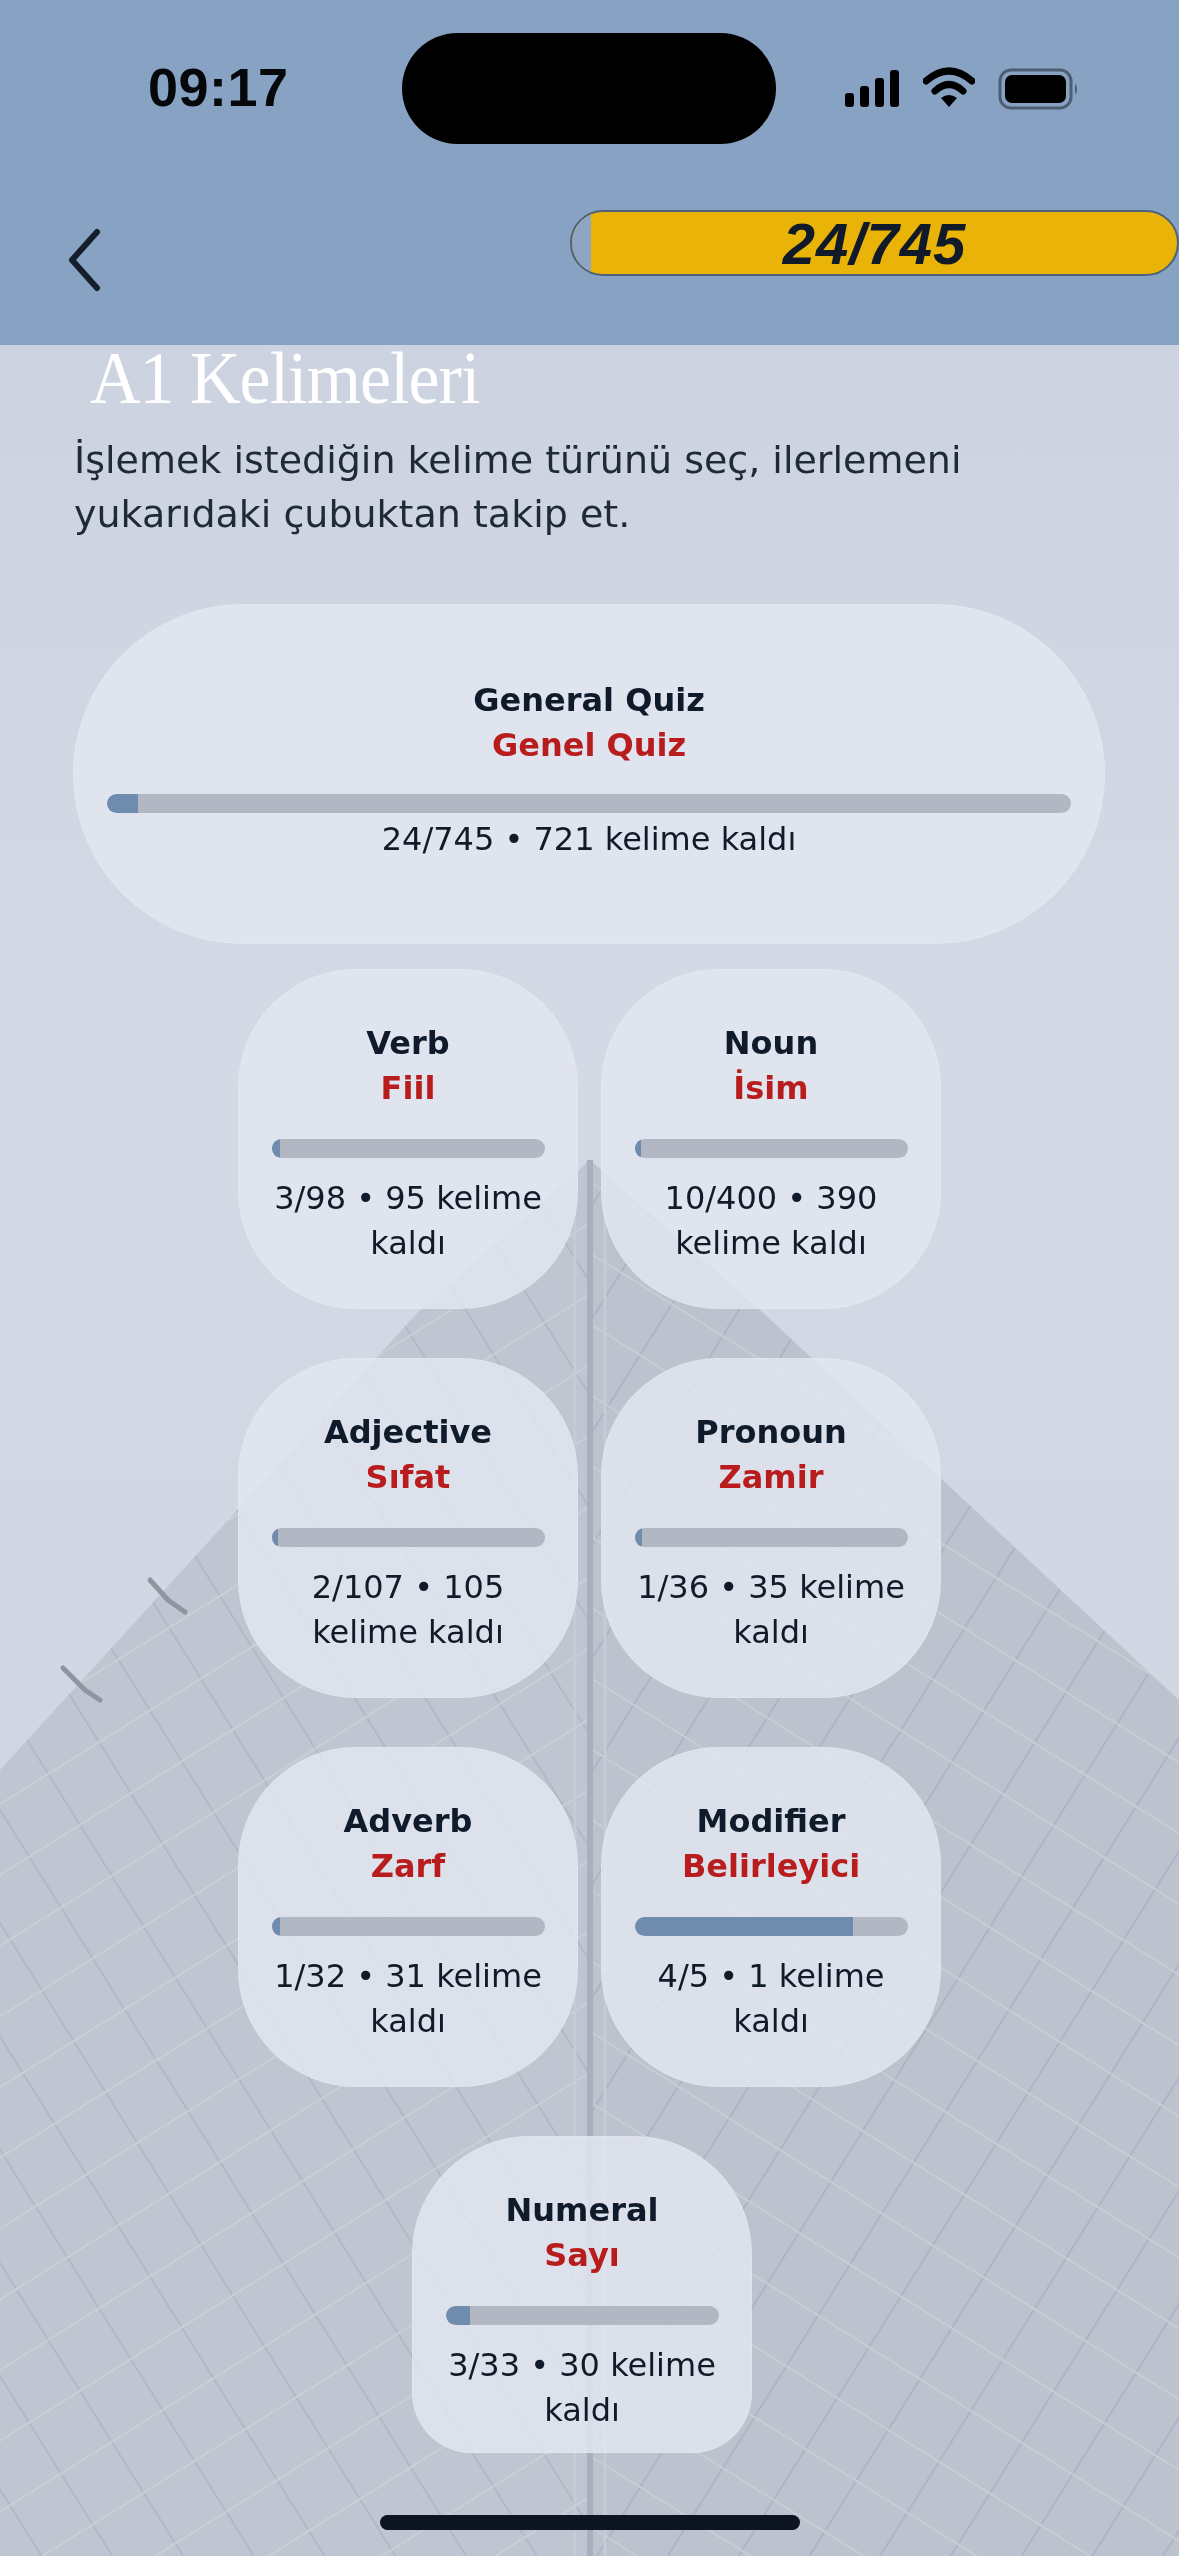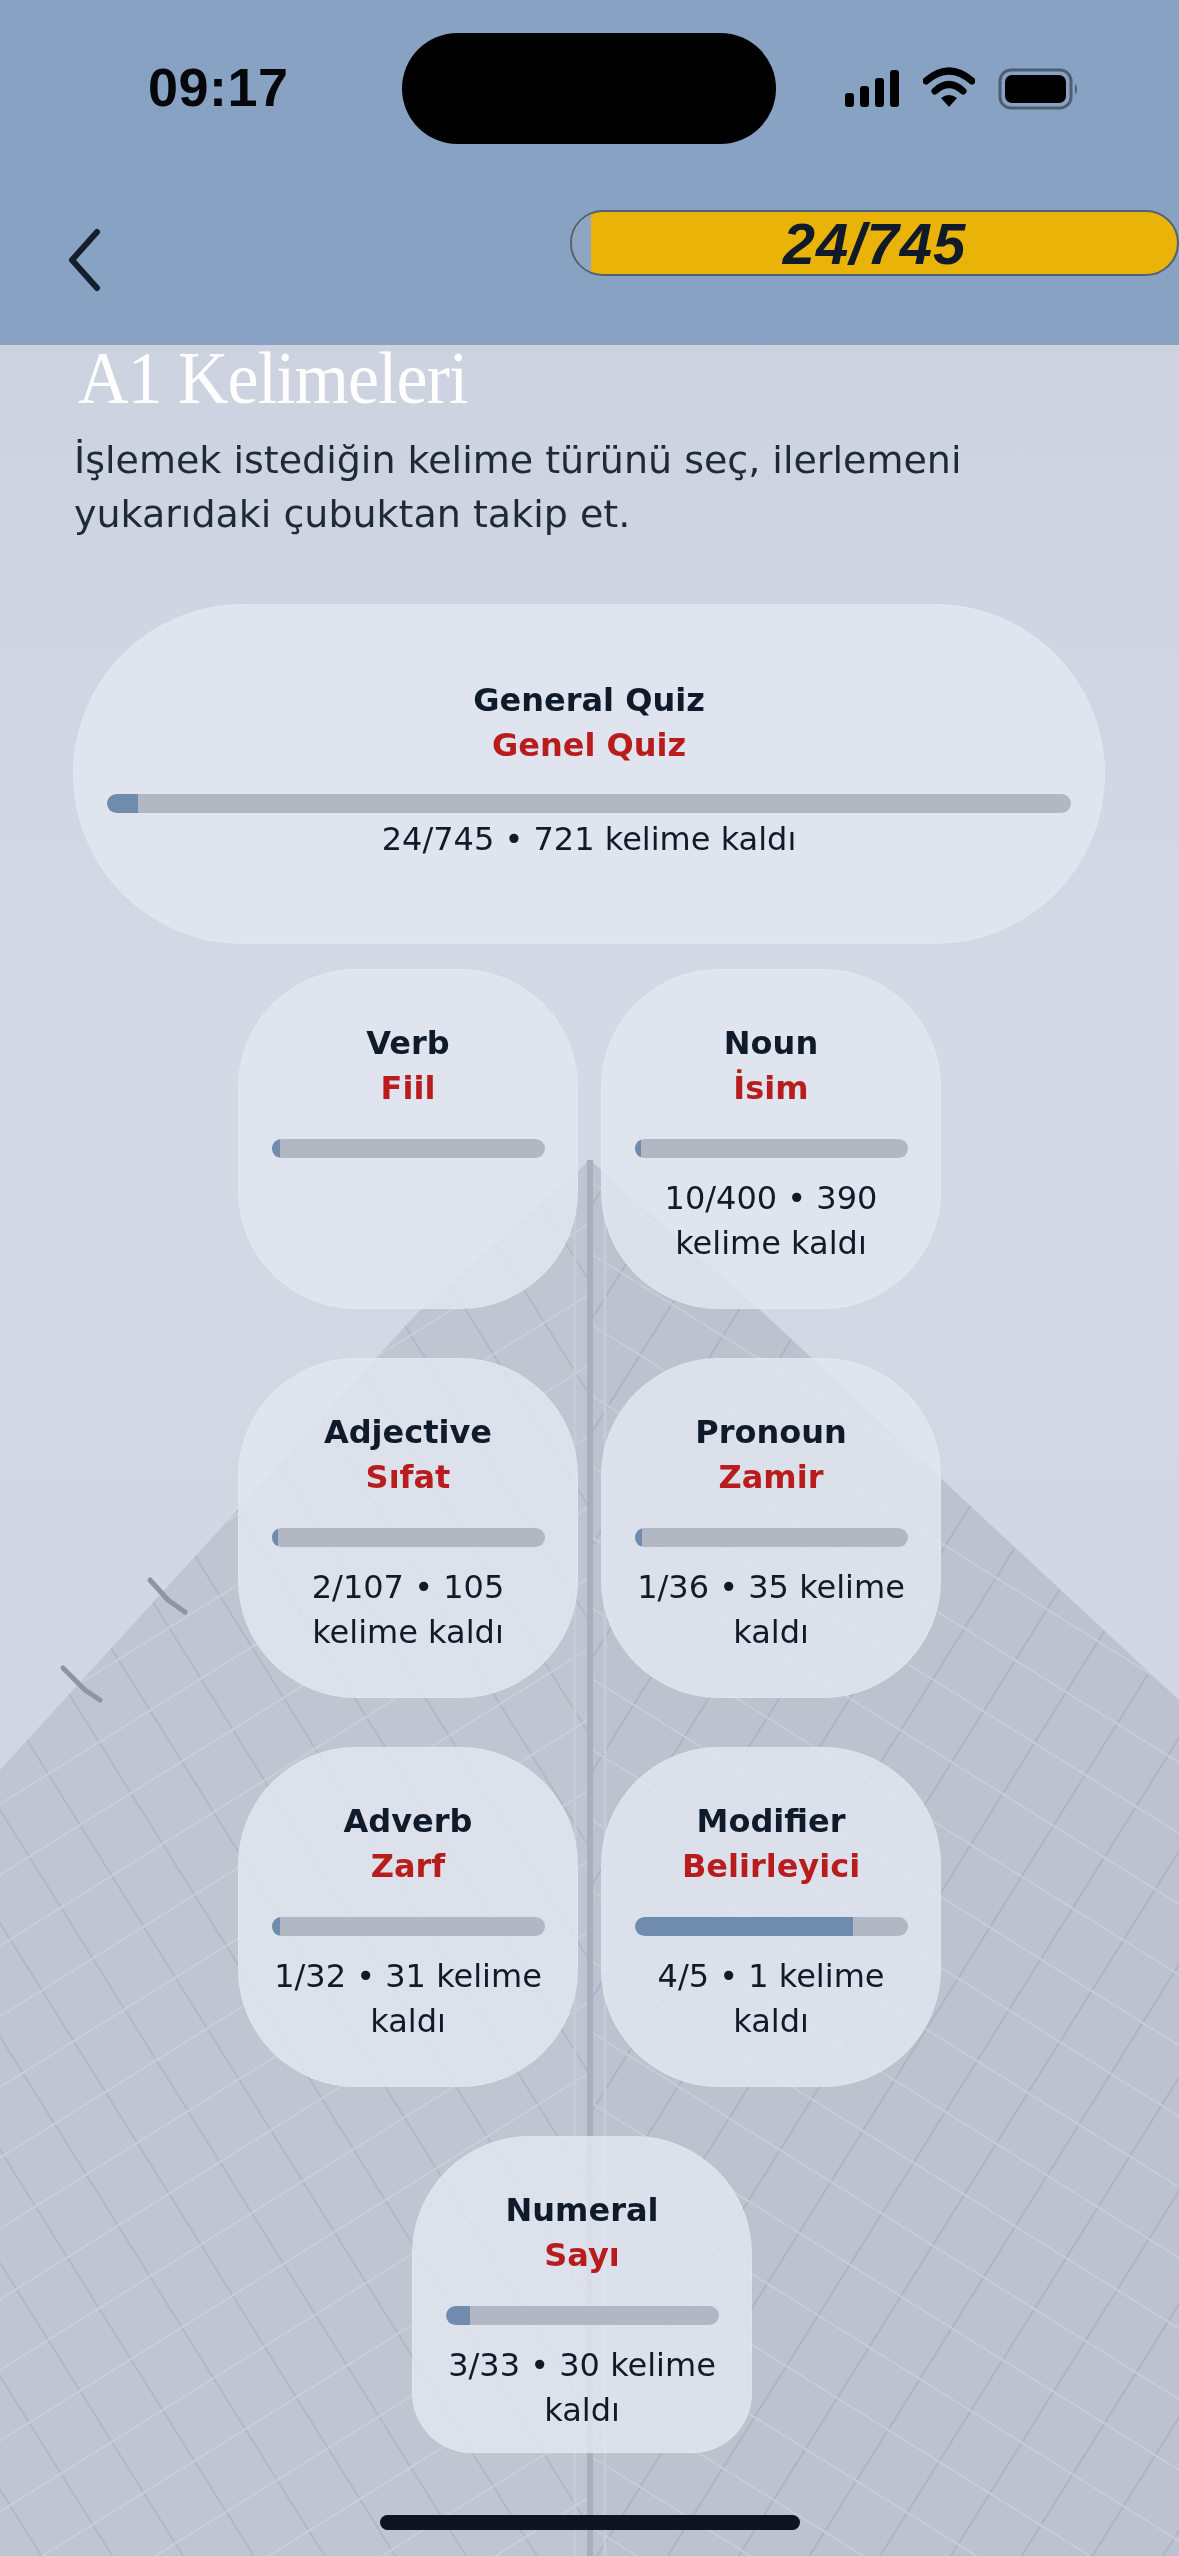--- a/index.html
+++ b/index.html
@@ -59,21 +59,21 @@
     }
 
     
     .content { position: absolute; left: 0; top: 345px; width: 1179px; z-index: 2; }
     .page-title {
       position: absolute; left: 74px; top: 0px;
       font-family: "Liberation Serif", serif;
       font-size: 70px; line-height: 68px; color: #ffffff; letter-spacing: -1px;
       transform: scaleY(1.05);
     }
-    .page-title-clip { position: absolute; left: 4px; top: 0; width: 1154px; height: 68px; overflow: hidden; }
+    .page-title-clip { position: absolute; left: 16px; top: 0; width: 1154px; height: 68px; overflow: hidden; }
     .page-subtitle {
       position: absolute; left: 74px; top: 88px; width: 1000px;
       font-size: 38px; line-height: 54px; color: #1e2a3a; font-weight: 400;
     }
 
     .card {
       position: absolute;
       background: rgba(226, 231, 240, 0.82);
       display: flex; flex-direction: column; align-items: center;
       cursor: pointer;
@@ -191,20 +191,21 @@
     </div>
     <div class="card-count">24/745 • 721 kelime kaldı</div>
   </div>
 
   <div class="card small" style="left:238px; top:624px;">
     <div class="card-title">Verb</div>
     <div class="card-sub">Fiil</div>
     <div class="bar">
       <div class="bar-fill" style="width: 3.1%;"></div>
     </div>
+    <div class="card-count">3/98 • 95 kelime kaldı</div>
   </div>
 
   <div class="card small" style="left:601px; top:624px;">
     <div class="card-title">Noun</div>
     <div class="card-sub">İsim</div>
     <div class="bar">
       <div class="bar-fill" style="width: 2.5%;"></div>
     </div>
     <div class="card-count">10/400 • 390 kelime kaldı</div>
   </div>

